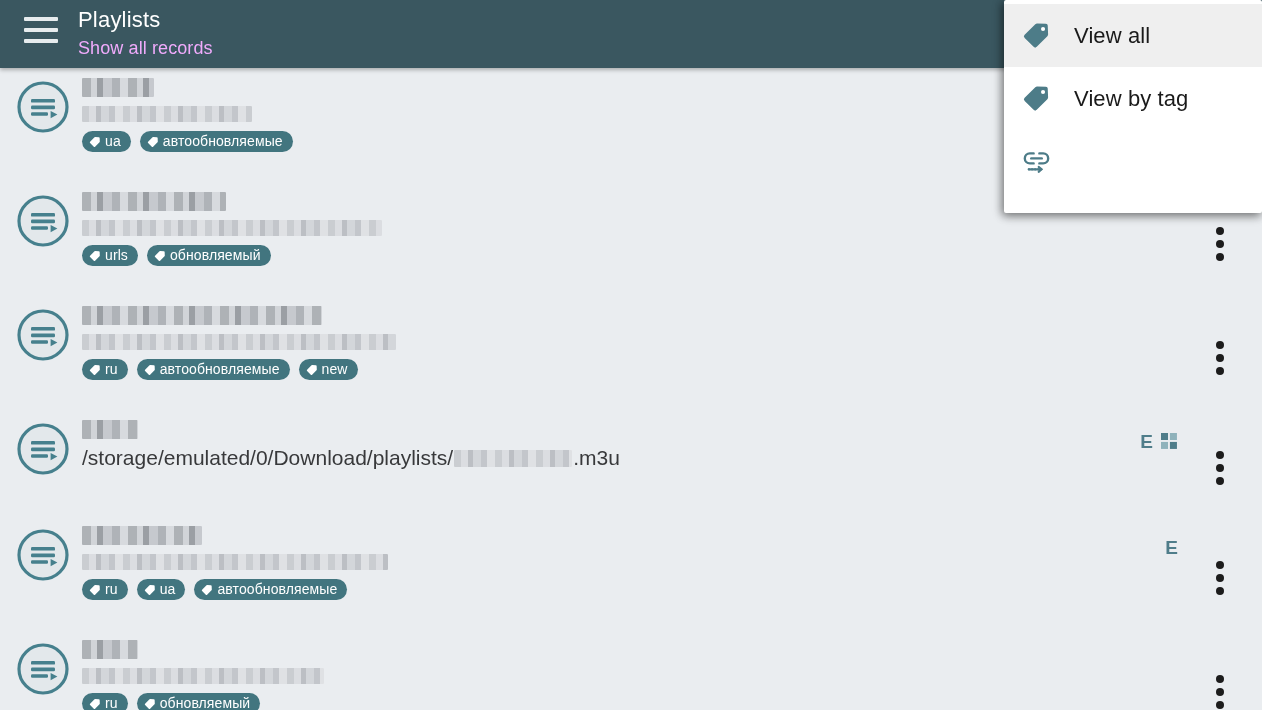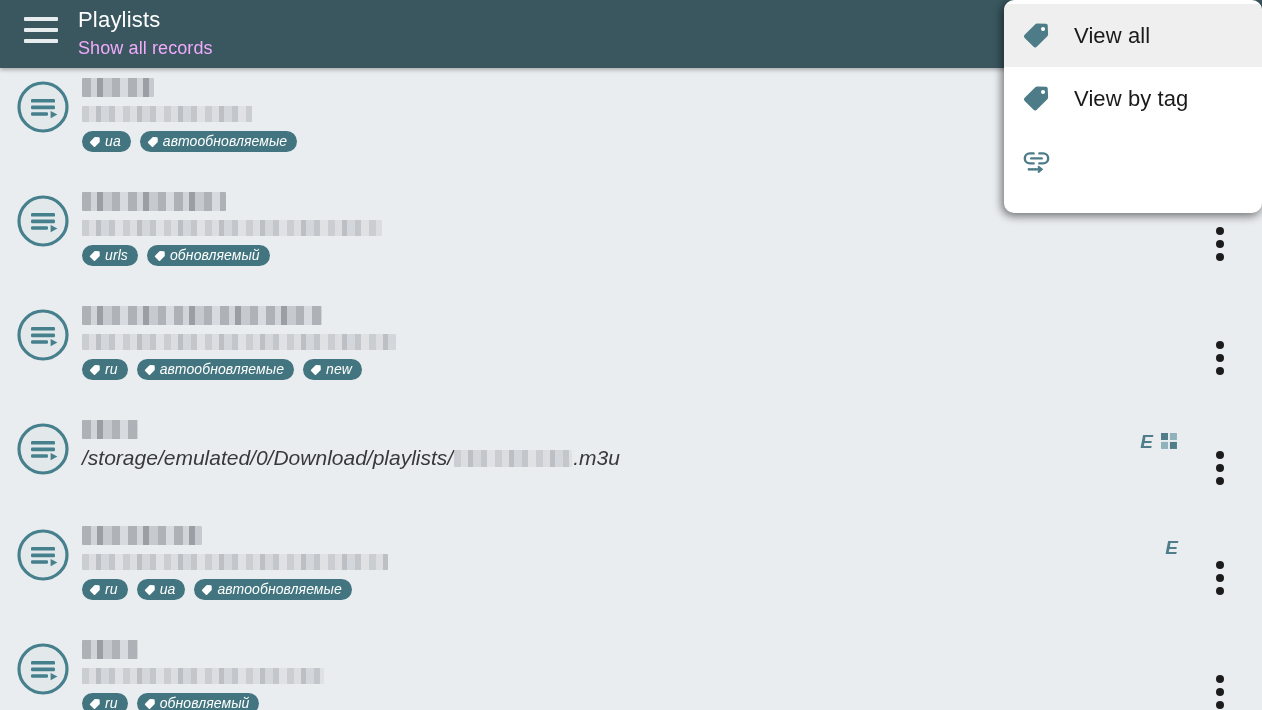--- a/index.html
+++ b/index.html
@@ -36,21 +36,21 @@
   #app-subtitle {
     color: #f0abfc; font-size: 18px; line-height: 24px;
     font-weight: 400; letter-spacing: .1px;
   }
 
   
   #overflow-menu {
     position: absolute; top: 0; left: 1004px;
     width: 258px; height: 213px;
     background: #ffffff;
-    border-radius: 10px;
+    border-radius: 2px;
     box-shadow: -3px 2px 9px rgba(0,0,0,.34), 0 4px 10px rgba(0,0,0,.26);
     z-index: 40;
     padding-top: 4px;
     overflow: hidden;
   }
   .menu-item {
     position: relative;
     height: 63px;
     display: flex; align-items: center;
     padding-left: 12px;
@@ -62,21 +62,21 @@
     display: flex; align-items: center; justify-content: center;
     flex: 0 0 40px;
   }
   .menu-label {
     margin-left: 18px;
     font-size: 22px; color: #1a1a1a; letter-spacing: .1px;
     white-space: nowrap;
   }
 
   
-  #list { position: absolute; top: 68px; left: 0; width: 1262px; height: 526px; font-style: italic; }
+  #list { position: absolute; top: 68px; left: 0; width: 1262px; height: 526px; }
   .row {
     position: absolute; left: 0; width: 1262px;
   }
   .pl-icon {
     position: absolute; left: 16px; top: 8px;
     width: 54px; height: 54px;
   }
   .row-body { position: absolute; left: 82px; top: 4px; right: 70px; }
   .redact {
     background:

